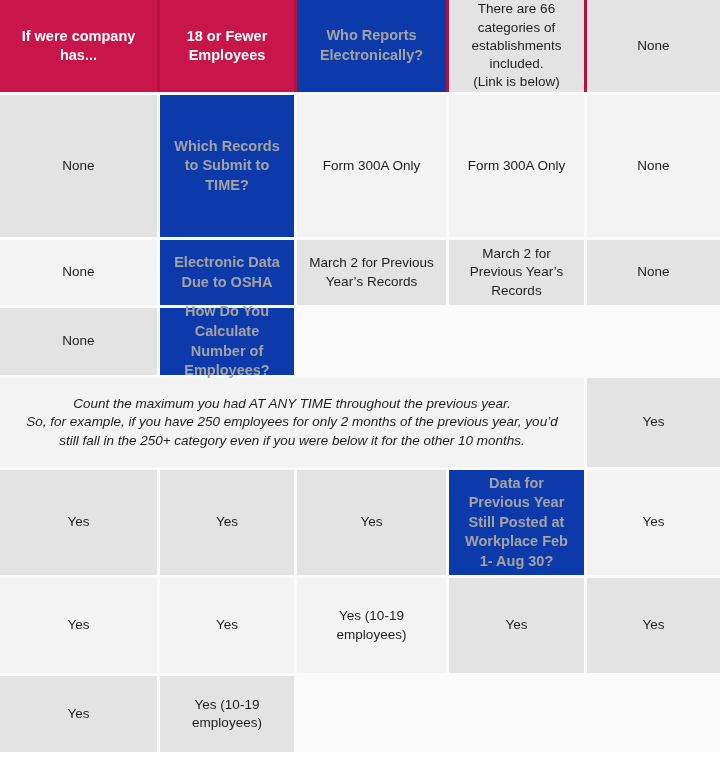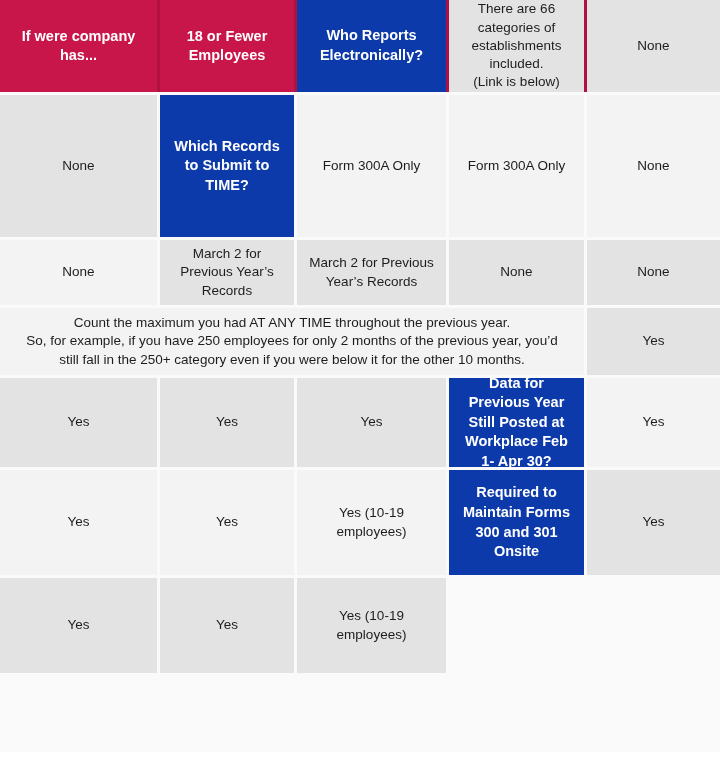--- a/index.html
+++ b/index.html
@@ -35,35 +35,35 @@
   .hcell {
     background: #C9164A;
     color: #ffffff;
     font-weight: 700;
     font-size: 14.5px;
     line-height: 1.3;
     padding: 4px 12px;
   }
   .lcell {
     background: #0D3AAB;
-    color: #ffffff;
+    color: #a3a3a3;
     font-weight: 700;
     font-size: 14.5px;
     line-height: 1.35;
     padding: 6px 10px;
   }
   .dcell {
     color: #1d1d1d;
     font-size: 13.5px;
     font-weight: 500;
     line-height: 1.35;
   }
   .row-dark  { background: #E3E3E3; }
   .row-light { background: #F3F3F3; }
-  .merged { grid-column: span 4; padding: 6px 16px; }
+  .merged { grid-column: span 4; padding: 6px 16px; font-style: italic; }
 </style>
 </head>
 <body>
 
 <div class="page">
   <div class="osha-table">
 
     <div class="cell hcell">If were company has...</div>
     <div class="cell hcell">18 or Fewer Employees</div>
 
@@ -72,39 +72,40 @@
 (Link is below)</div>
     <div class="cell dcell row-dark">None</div>
     <div class="cell dcell row-dark">None</div>
 
     <div class="cell lcell">Which Records to Submit to TIME?</div>
     <div class="cell dcell row-light">Form 300A Only</div>
     <div class="cell dcell row-light">Form 300A Only</div>
     <div class="cell dcell row-light">None</div>
     <div class="cell dcell row-light">None</div>
 
+    <div class="cell lcell">Electronic Data Due to OSHA</div>
     <div class="cell dcell row-dark">March 2 for Previous Year’s Records</div>
     <div class="cell dcell row-dark">March 2 for Previous Year’s Records</div>
     <div class="cell dcell row-dark">None</div>
     <div class="cell dcell row-dark">None</div>
 
+    <div class="cell lcell">How Do You Calculate Number of Employees?</div>
     <div class="cell dcell row-light merged">Count the maximum you had AT ANY TIME throughout the previous year.
 So, for example, if you have 250 employees for only 2 months of the previous year, you’d still fall in the 250+ category even if you were below it for the other 10 months.</div>
 
     <div class="cell dcell row-dark">Yes</div>
     <div class="cell dcell row-dark">Yes</div>
     <div class="cell dcell row-dark">Yes</div>
     <div class="cell dcell row-dark">Yes</div>
 
-    <div class="cell lcell">Data for Previous Year Still Posted at Workplace Feb 1- Apr 30?</div>
+    <div class="cell lcell">Data for Previous Year Still Posted at Workplace Feb 1- Aug 30?</div>
     <div class="cell dcell row-light">Yes</div>
     <div class="cell dcell row-light">Yes</div>
     <div class="cell dcell row-light">Yes</div>
     <div class="cell dcell row-light">Yes (10-19 employees)</div>
 
-    <div class="cell lcell">Required to Maintain Forms 300 and 301 Onsite</div>
     <div class="cell dcell row-dark">Yes</div>
     <div class="cell dcell row-dark">Yes</div>
     <div class="cell dcell row-dark">Yes</div>
     <div class="cell dcell row-dark">Yes (10-19 employees)</div>
 
   </div>
 </div>
 
 </body></html>

